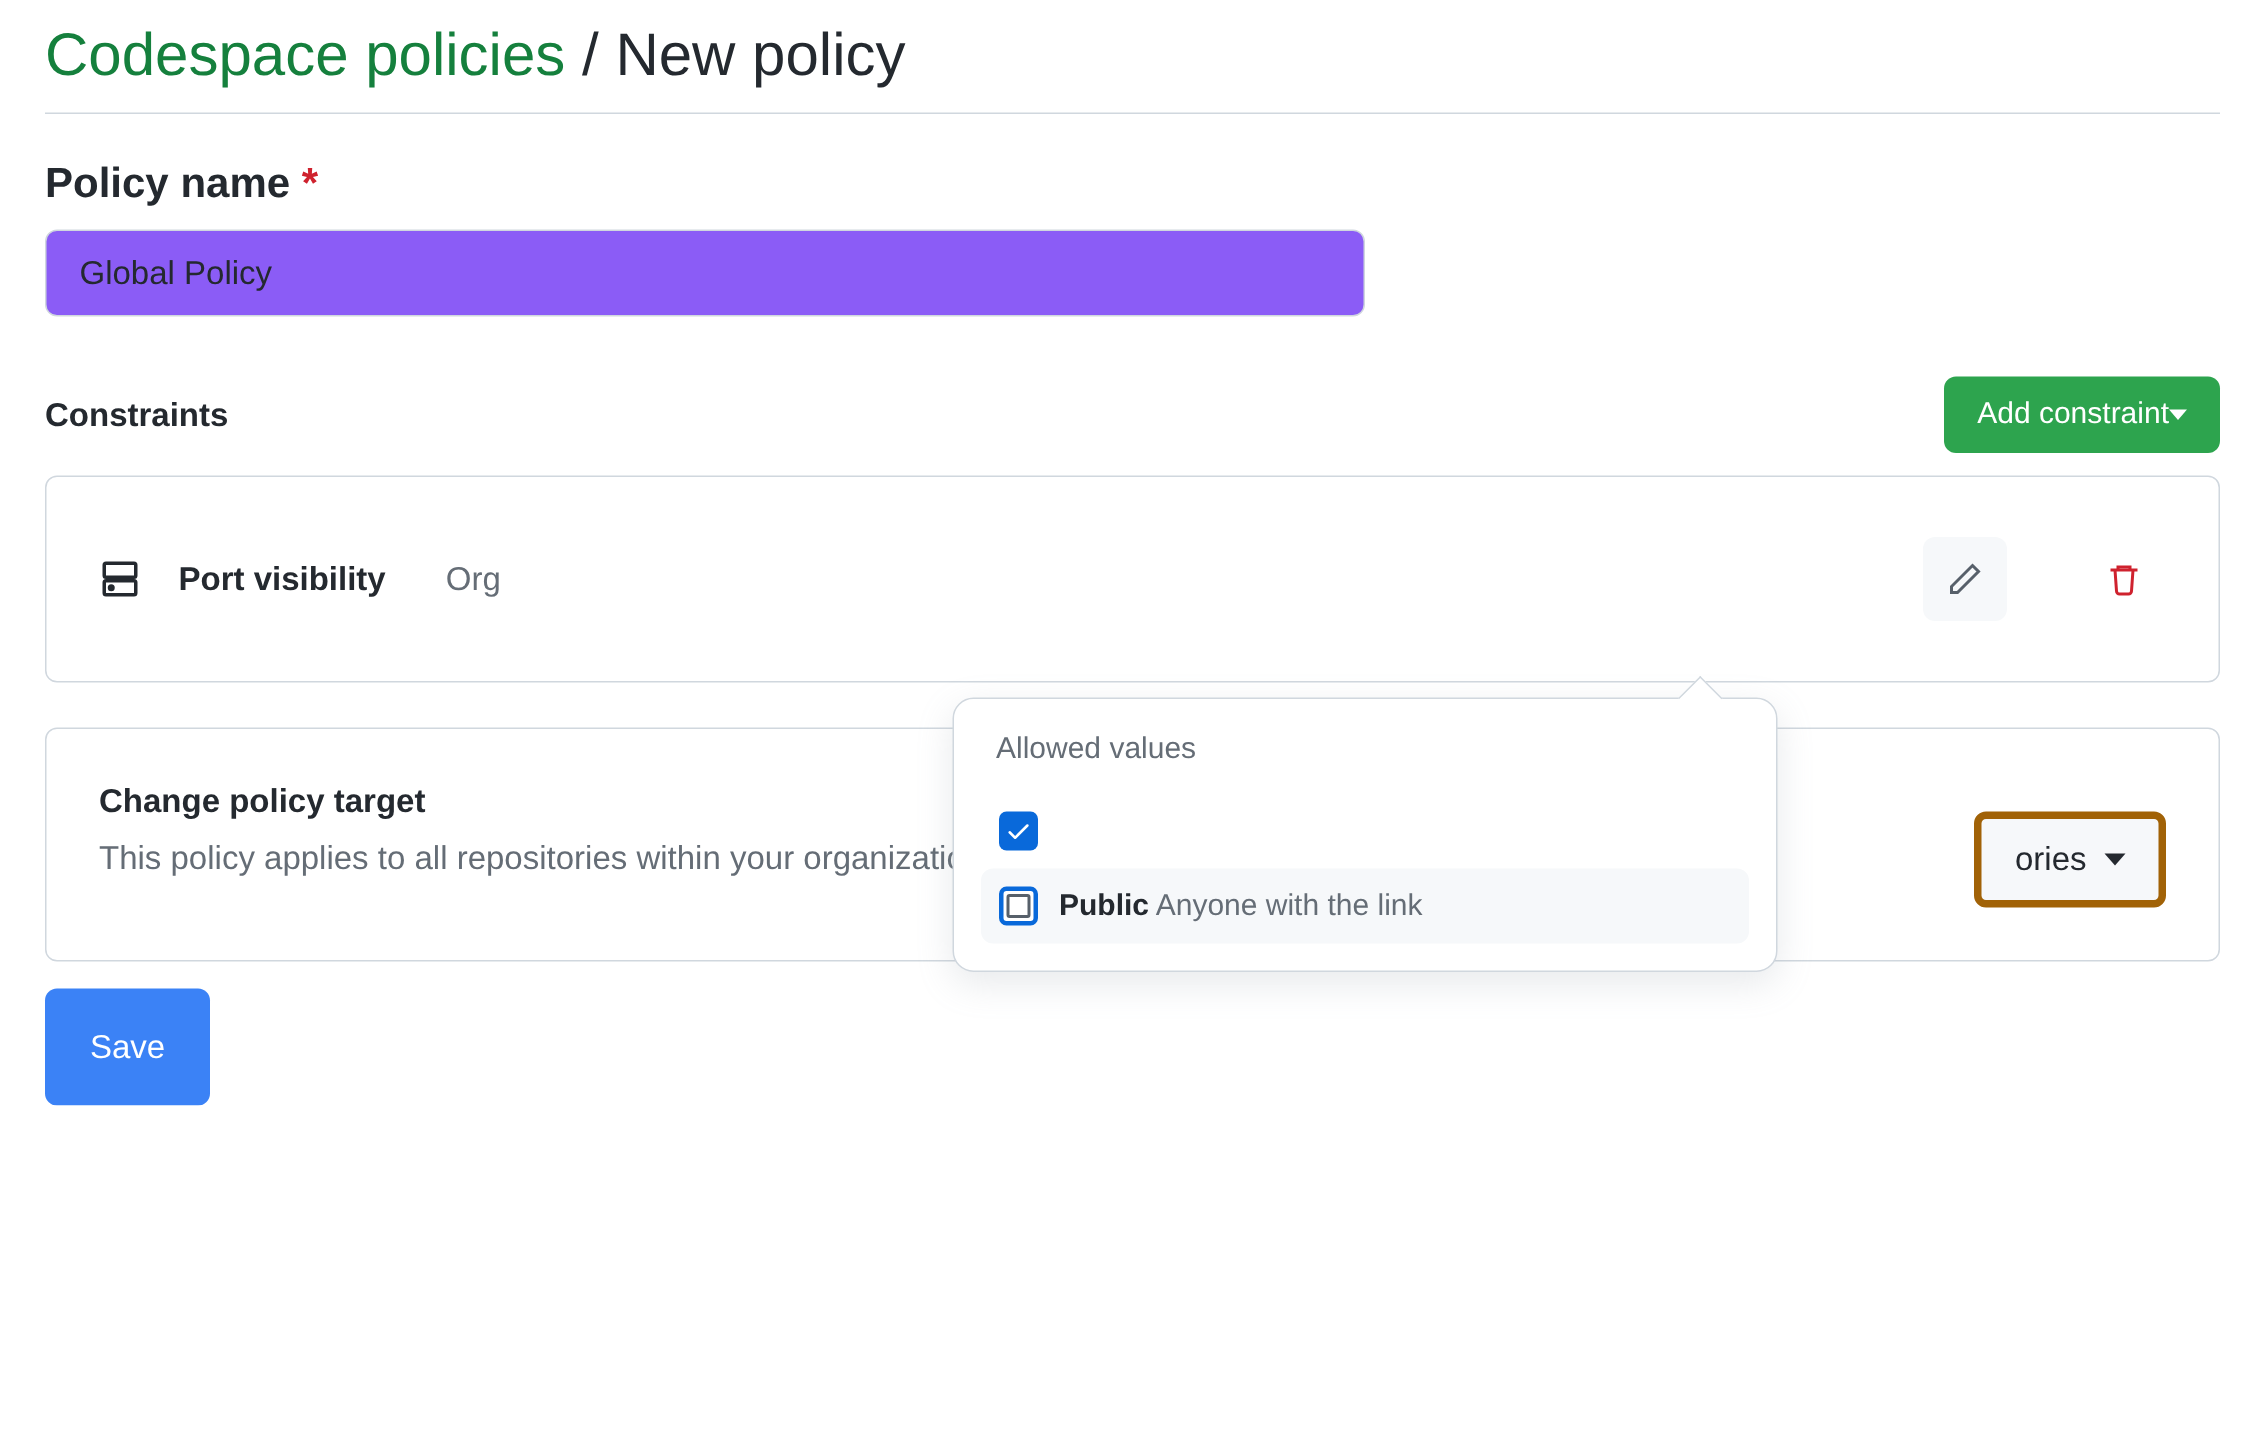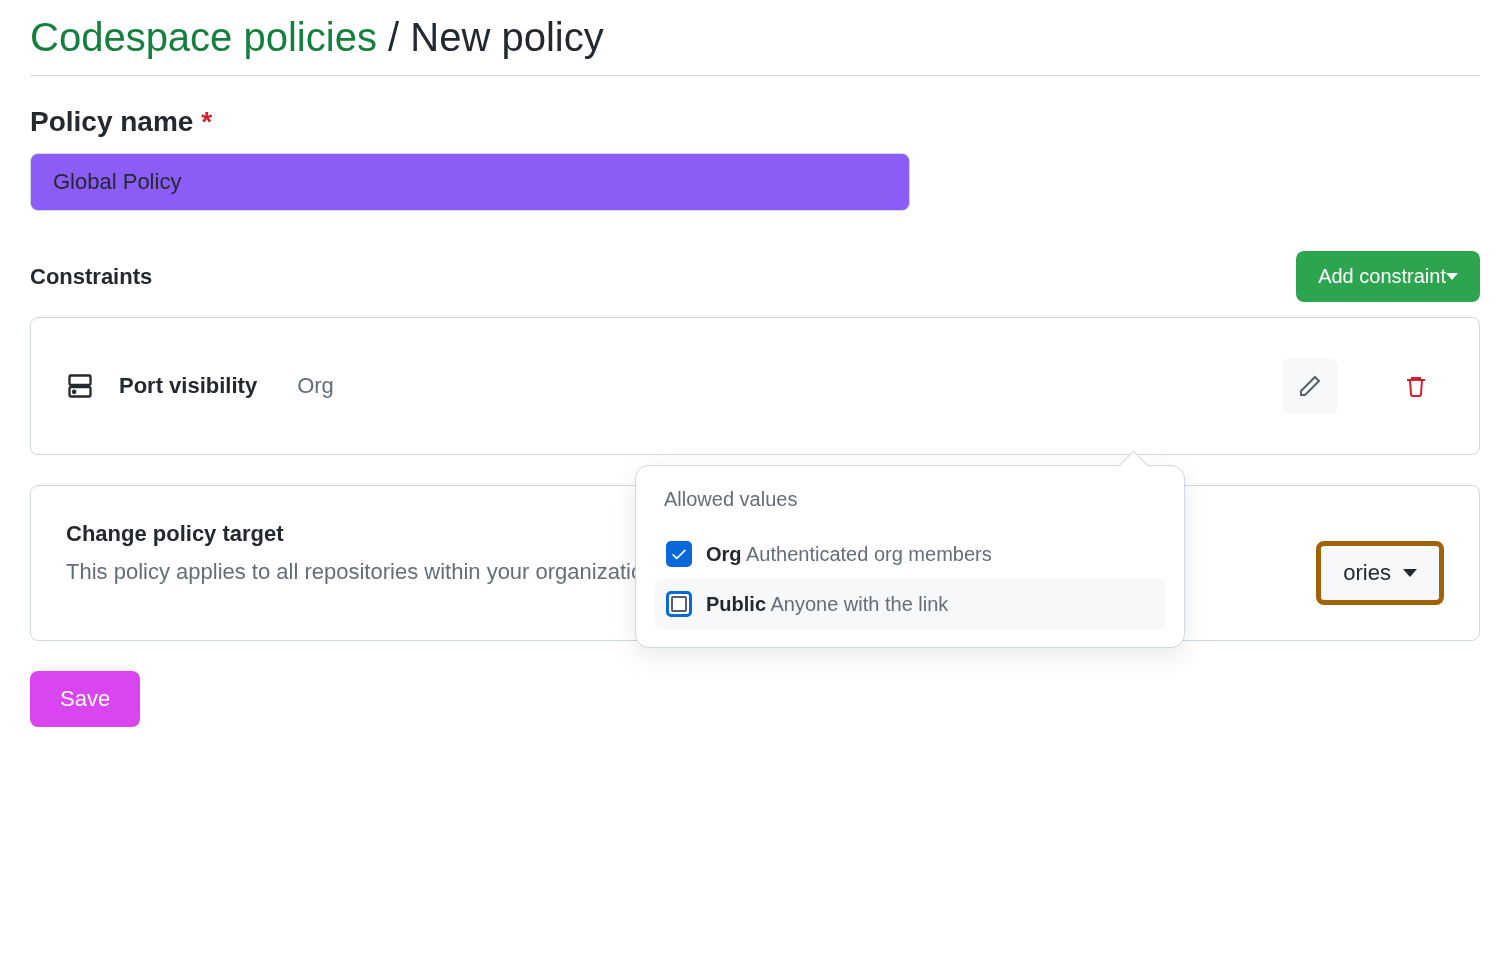--- a/index.html
+++ b/index.html
@@ -59,26 +59,26 @@
     align-items: center;
   }
   .btn-primary-green {
     background: #2da44e;
     color: #fff;
     font-size: 20px;
     padding: 14px 22px;
     border-radius: 8px;
   }
   .btn-save {
-    background: #d946ef;
+    background: #3b82f6;
     color: #fff;
     font-size: 22px;
-    padding: 15px 30px;
-    border-radius: 8px;
-    margin-top: 30px;
+    padding: 26px 30px;
+    border-radius: 8px;
+    margin-top: 18px;
   }
 
   .caret-down {
     width: 0; height: 0;
     border-left: 6px solid transparent;
     border-right: 6px solid transparent;
     border-top: 7px solid #fff;
   }
 
   .constraint-box {
@@ -247,21 +247,20 @@
 
   <div class="popover">
     <p class="popover-heading">Allowed values</p>
 
     <div class="popover-item">
       <span class="checkbox checked">
         <svg width="18" height="18" viewBox="0 0 16 16">
             <path fill="#fff" d="M13.78 4.22a.75.75 0 010 1.06l-7.25 7.25a.75.75 0 01-1.06 0L2.22 9.28a.75.75 0 011.06-1.06l2.72 2.72 6.72-6.72a.75.75 0 011.06 0z"></path>
           </svg>
       </span>
-      <span><span class="label-strong">Org</span> <span class="label-desc">Authenticated org members</span></span>
     </div>
 
     <div class="popover-item focused">
       <span class="checkbox unchecked">
         <span class="inner"></span>
       </span>
       <span><span class="label-strong">Public</span> <span class="label-desc">Anyone with the link</span></span>
     </div>
   </div>
 

